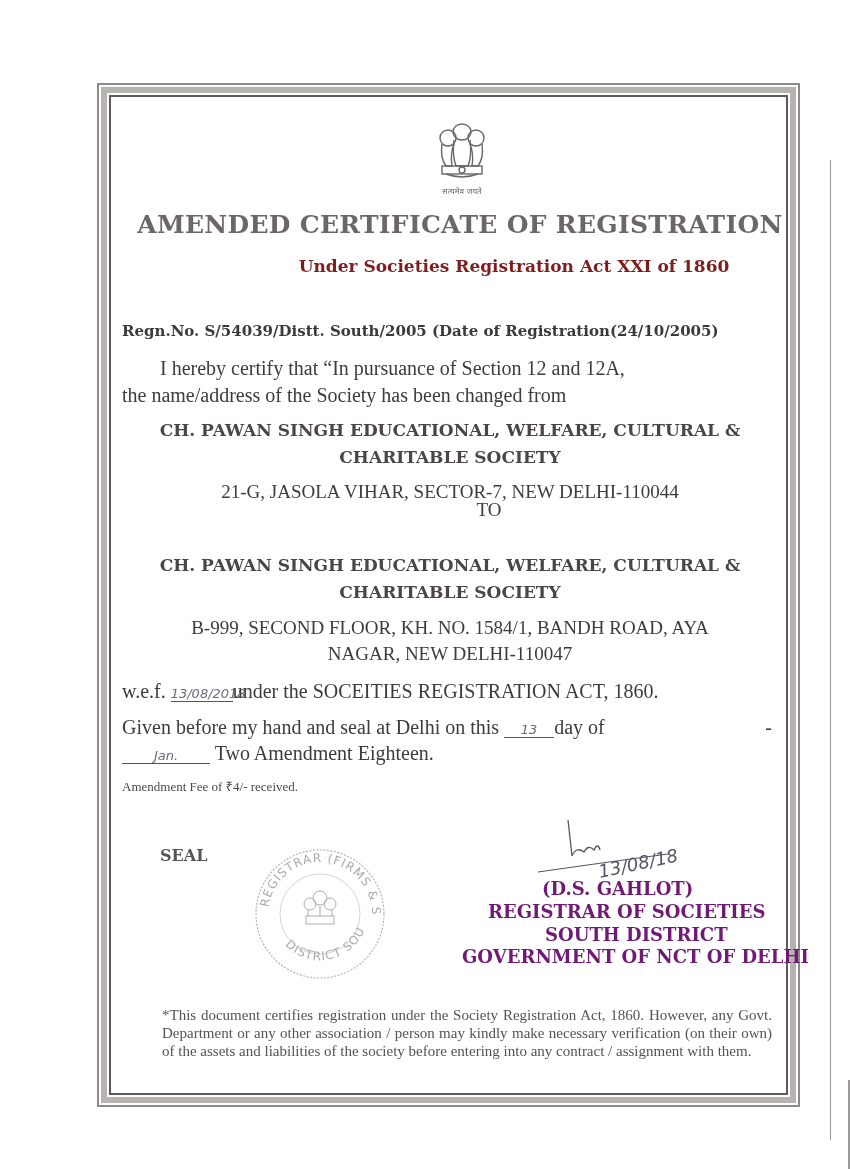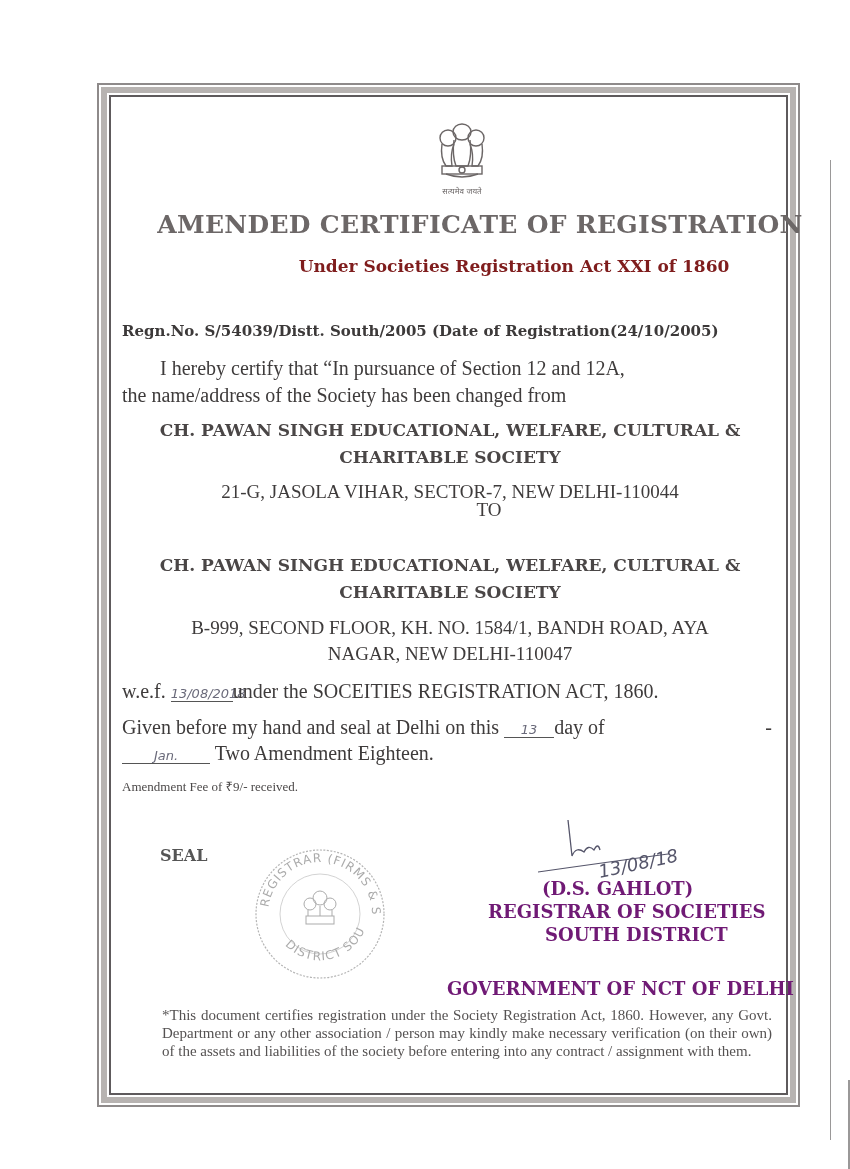--- a/index.html
+++ b/index.html
@@ -19,21 +19,21 @@
     border: 6px solid #b7b3b1; box-sizing: border-box;
   }
   .frame-inner {
     position: absolute; left: 109px; top: 95px; width: 679px; height: 1000px;
     border: 2px solid #5e5a5c; box-sizing: border-box;
   }
   .emblem { position: absolute; left: 428px; top: 118px; width: 68px; height: 82px; }
   .abs { position: absolute; white-space: nowrap; }
   .title {
     left: 110px; width: 700px; top: 210px; text-align: center;
-    font-weight: bold; font-size: 25px; color: #6c6767; letter-spacing: 0.3px; padding-left: 20px;
+    font-weight: bold; font-size: 25px; color: #6c6767; letter-spacing: 0.3px;
   }
   .subtitle {
     left: 110px; width: 808px; top: 256px; text-align: center;
     font-weight: bold; font-size: 17px; color: #7f1d1d;
   }
   .regn { left: 122px; top: 322px; font-weight: bold; font-size: 15px; color: #3c3939; }
   .body-l { font-family: "Liberation Serif", "DejaVu Serif", serif; font-size: 20px; color: #3e3b3b; }
   .society { font-weight: bold; font-size: 17px; color: #4a4646; }
   .center { text-align: center; left: 110px; width: 680px; }
   .handwrite {
@@ -102,21 +102,21 @@
 <div class="abs body-l" style="left:122px; top:716px; width:650px;">
   <span>Given before my hand and seal at Delhi on this</span>
   <span class="handwrite" style="width:50px; text-align:center;">13</span><span>day of</span>
   <span style="position:absolute; right:0;">-</span>
 </div>
 <div class="abs body-l" style="left:122px; top:742px;">
   <span class="handwrite" style="width:88px; text-align:center;">Jan.</span>
   <span>Two Amendment Eighteen.</span>
 </div>
 
-<div class="abs fee">Amendment Fee of ₹9/- received.</div>
+<div class="abs fee">Amendment Fee of ₹4/- received.</div>
 
 <div class="abs seal-label">SEAL</div>
 
 <svg class="seal" viewBox="0 0 144 136">
   <defs>
     <path id="sealTop" d="M20 68 A52 52 0 0 1 124 68"></path>
     <path id="sealBot" d="M26 80 A48 48 0 0 0 118 80"></path>
   </defs>
   <circle cx="72" cy="68" r="64" fill="none" stroke="#777" stroke-width="1.2" stroke-dasharray="2 1.5"></circle>
   <circle cx="72" cy="68" r="40" fill="none" stroke="#999" stroke-width="0.8"></circle>
@@ -137,15 +137,15 @@
 
 <svg class="signature" viewBox="0 0 200 70">
   <path d="M40 4 L44 40 Q48 30 56 36 Q60 28 66 34 Q70 26 72 34" fill="none" stroke="#55556a" stroke-width="1.3"></path>
   <path d="M10 56 Q80 46 140 38" fill="none" stroke="#55556a" stroke-width="1.2"></path>
   <text x="72" y="62" font-size="18" fill="#55556a" font-style="italic" font-family="DejaVu Sans, sans-serif" transform="rotate(-12 72 62)">13/08/18</text>
 </svg>
 
 <div class="abs sign-block" style="left:542px; top:878px;">(D.S. GAHLOT)</div>
 <div class="abs sign-block" style="left:488px; top:901px;">REGISTRAR OF SOCIETIES</div>
 <div class="abs sign-block" style="left:545px; top:924px;">SOUTH DISTRICT</div>
-<div class="abs sign-block" style="left:447px; top:946px;margin-top:32px;">GOVERNMENT OF NCT OF DELHI</div>
+<div class="abs sign-block" style="left:462px; top:946px;">GOVERNMENT OF NCT OF DELHI</div>
 
 <div class="disclaimer">*This document certifies registration under the Society Registration Act, 1860. However, any Govt.  Department or any other association / person may kindly make necessary verification (on their own) of the assets and liabilities of the society before entering into any contract / assignment with them.</div>
 
 </body></html>

